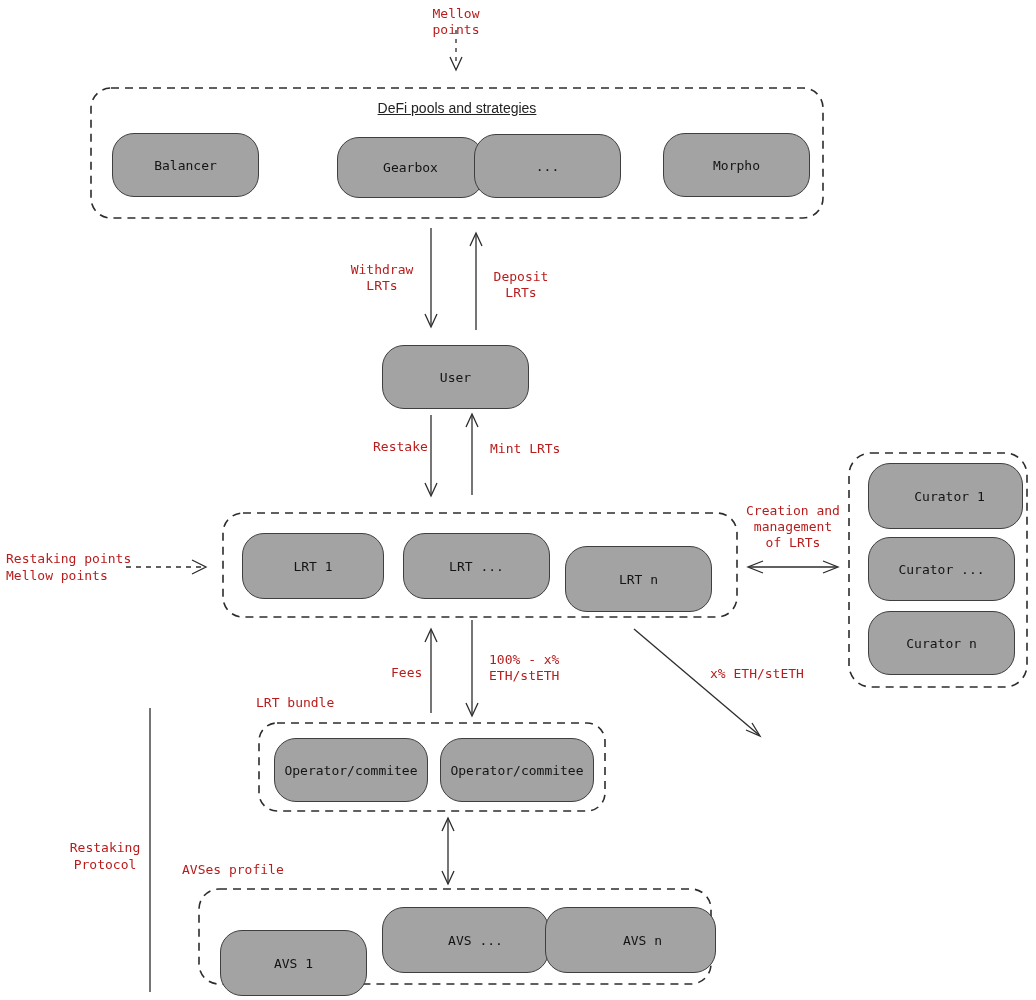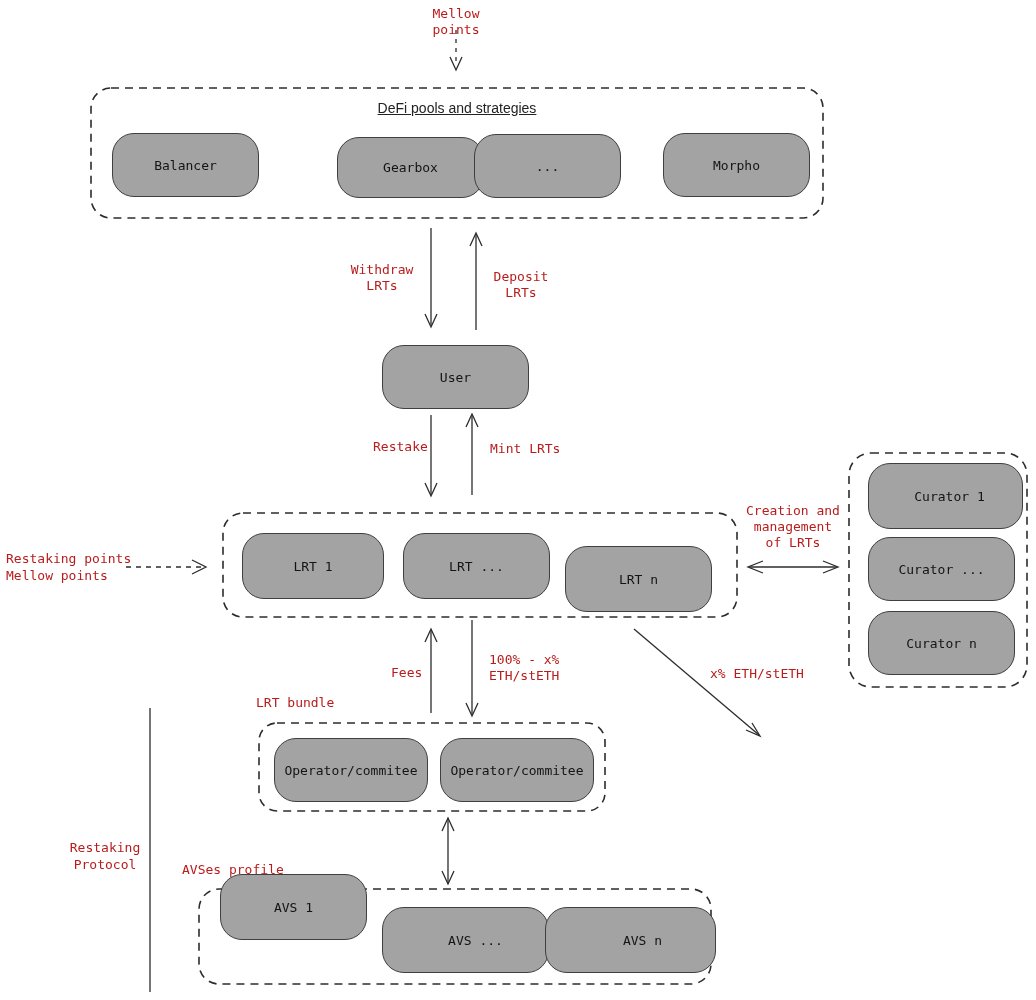--- a/index.html
+++ b/index.html
@@ -125,17 +125,17 @@
 
   <div class="lbl" style="left:256px;top:695px;">LRT bundle</div>
   <div class="node" style="left:274px;top:738px;width:152px;height:62px;">Operator/commitee</div>
   <div class="node" style="left:440px;top:738px;width:152px;height:62px;">Operator/commitee</div>
 
 
   <div class="lbl center" style="left:68px;top:839px;width:74px;line-height:17px;">Restaking
 Protocol</div>
 
   <div class="lbl" style="left:182px;top:862px;">AVSes profile</div>
-  <div class="node" style="left:220px;top:874px;width:145px;height:64px;">AVS 1</div>
+  <div class="node" style="left:220px;top:930px;width:145px;height:64px;">AVS 1</div>
   <div class="node" style="left:382px;top:907px;width:145px;height:64px;padding-left:20px;">AVS ...</div>
   <div class="node" style="left:545px;top:907px;width:145px;height:64px;padding-left:24px;">AVS n</div>
 
 </div>
 
 </body></html>

